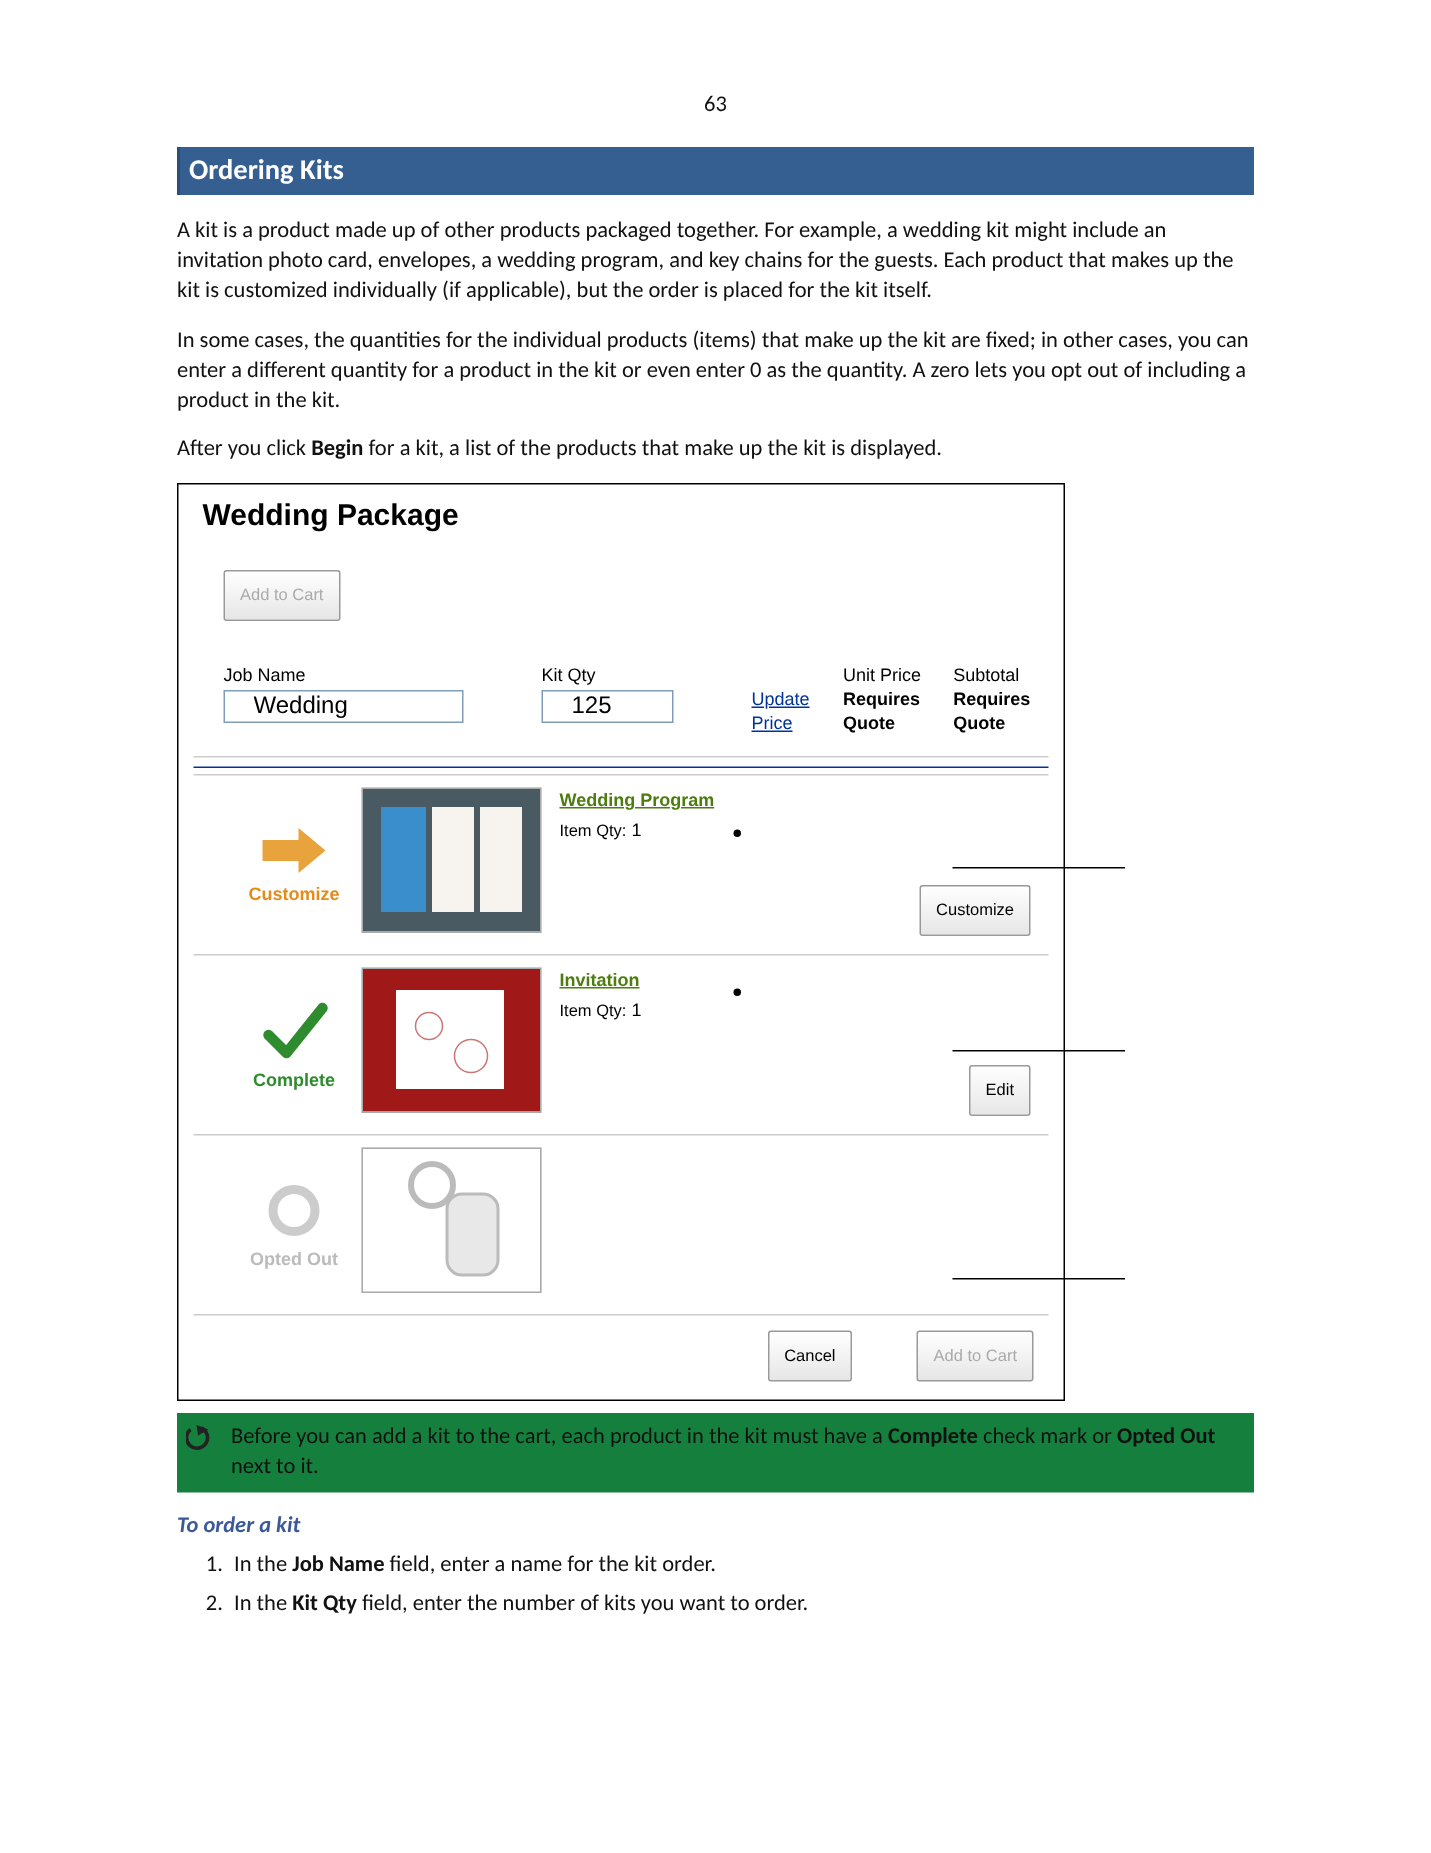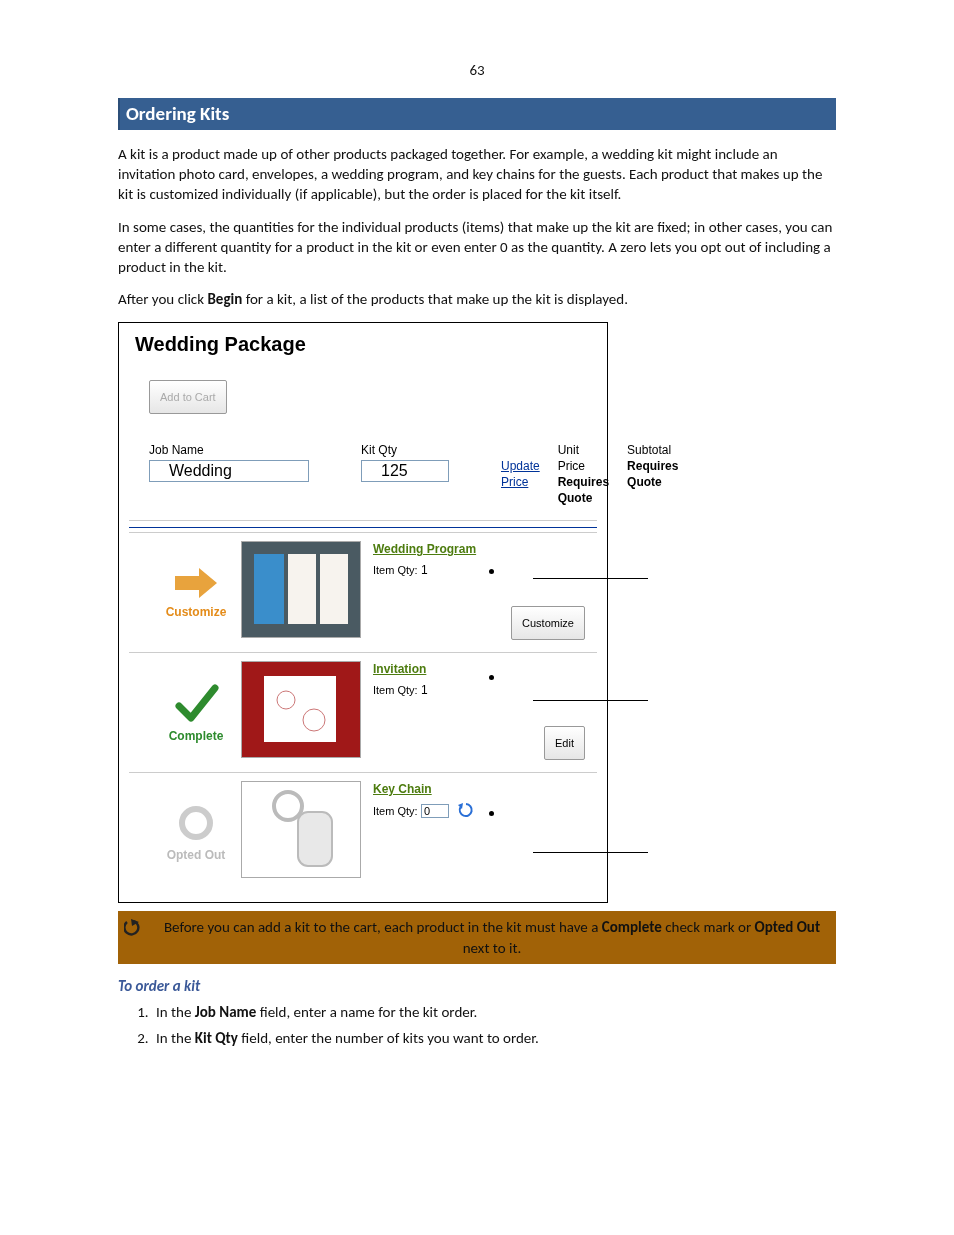--- a/index.html
+++ b/index.html
@@ -17,21 +17,21 @@
     color: #fff;
     font-size: 19px;
     font-weight: 600;
     padding: 3px 6px;
     margin-bottom: 14px;
     border-left: 2px solid #2c4f79;
   }
   p { margin: 0 0 12px 0; }
   .screenshot-wrap { display: flex; align-items: stretch; }
   .screenshot {
-    width: 490px;
+    width: 592px;
     border: 1px solid #000;
     background: #fff;
     font-family: Verdana, Arial, sans-serif;
     font-size: 12px;
     color: #000;
     padding: 8px 10px 10px 10px;
     box-sizing: border-box;
     position: relative;
   }
   .ss-title { font-size: 20px; font-weight: bold; margin: 0 0 22px 6px; }
@@ -96,28 +96,27 @@
     padding-left:10px;
     font-size:14px;
     line-height:1.3;
   }
   .callout-line {
     position:absolute;
     height:1px;
     background:#000;
   }
   .note-bar {
-    background:#a16207;
+    background:#15803d;
     display:flex;
     padding:6px 6px;
     margin-top:8px;
     gap:10px;
     align-items:flex-start;
     font-size:15px;
-    text-align:center;
   }
   .note-bar .arrow-icon { flex-shrink:0; margin-top:2px; }
   .subhead {
     color:#3b5998;
     font-style:italic;
     font-weight:bold;
     margin:12px 0 6px 0;
     font-size:15px;
   }
   ol.steps { margin:0 0 0 0; padding-left:34px; }
@@ -232,34 +231,26 @@
         </svg>
         <div class="status-label gray">Opted Out</div>
       </div>
       <div class="thumb">
         <svg width="118" height="95">
           <rect width="118" height="95" fill="#fff"></rect>
           <circle cx="46" cy="24" r="14" stroke="#bbb" stroke-width="4" fill="none"></circle>
           <rect x="56" y="30" width="34" height="54" rx="10" fill="#e8e8e8" stroke="#bbb" stroke-width="2"></rect>
         </svg>
       </div>
-      <div class="item-info">
-        <div class="item-name">Key Chain</div>
-        <span class="item-qty-label">Item Qty:</span>
-        <input class="qty-input" value="0" style="">
-        <span class="refresh-icon">
-          <svg width="16" height="16">
-              <path d="M8 2 A6 6 0 1 1 2.5 5" stroke="#2a6fd6" stroke-width="2" fill="none"></path>
-              <polygon points="0,3 5,1 4,7" fill="#2a6fd6"></polygon>
-            </svg>
-        </span>
-        <div class="dot" style="left:128px; top:30px;"></div>
-      </div>
-    </div>
-
+    </div>
+
+    <div class="bottom-buttons">
+      <button class="btn">Cancel</button>
+      <button class="btn btn-disabled">Add to Cart</button>
+    </div>
   </div>
 
   <div class="callouts">
     <div class="callout-line" style="top:256px; left:-75px; width:115px;"></div>
 
     <div class="callout-line" style="top:378px; left:-75px; width:115px;"></div>
 
     <div class="callout-line" style="top:530px; left:-75px; width:115px;"></div>
   </div>
 </div>

